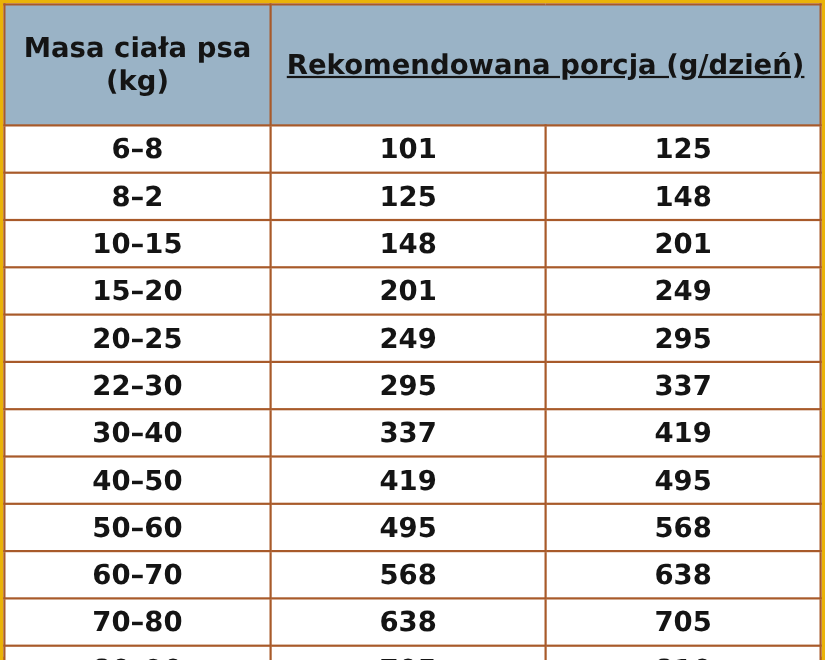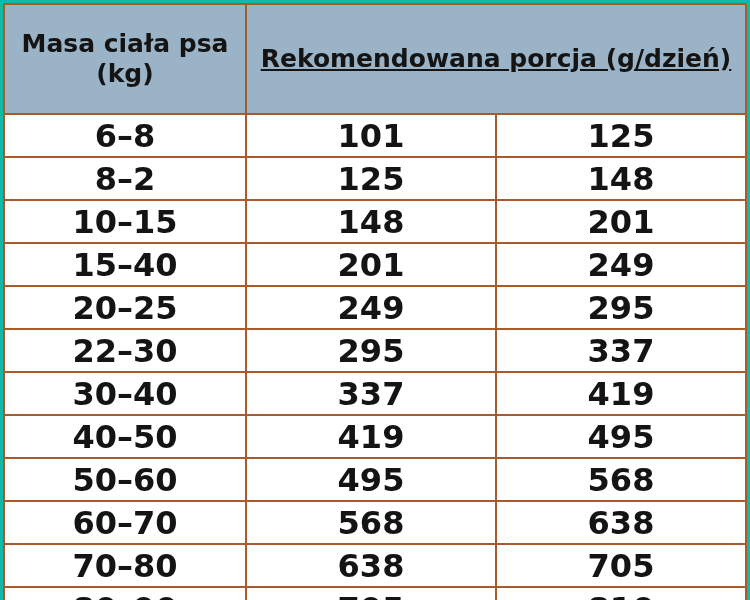--- a/index.html
+++ b/index.html
@@ -10,21 +10,21 @@
     width: 750px;
     height: 600px;
     background: #ffffff;
     font-family: "DejaVu Sans", sans-serif;
     overflow: hidden;
   }
   .table-wrap {
     width: 750px;
     height: 600px;
     box-sizing: border-box;
-    border: 3px solid #14b8a6;
+    border: 3px solid #eab308;
     background: #ffffff;
   }
   table.dosing-table {
     width: 100%;
     height: 100%;
     border-collapse: collapse;
     table-layout: fixed;
   }
   table.dosing-table th,
   table.dosing-table td {
@@ -37,21 +37,21 @@
   table.dosing-table thead th {
     background: #9ab3c6;
     font-size: 25px;
     line-height: 1.22;
     padding: 8px 6px;
     height: 92px;
   }
   thead th.col-weight { width: 228px; }
   thead th.col-portion { width: auto; text-decoration: underline; }
   table.dosing-table tbody td {
-    font-size: 32px;
+    font-size: 25px;
     height: 41px;
     padding: 0 4px;
     background: #ffffff;
   }
   tbody td.weight-cell { width: 228px; }
   tbody td.portion-cell { width: 261px; }
 </style>
 </head>
 <body>
 
@@ -73,21 +73,21 @@
         <td class="weight-cell">8–2</td>
         <td class="portion-cell">125</td>
         <td class="portion-cell">148</td>
       </tr>
       <tr>
         <td class="weight-cell">10–15</td>
         <td class="portion-cell">148</td>
         <td class="portion-cell">201</td>
       </tr>
       <tr>
-        <td class="weight-cell">15–40</td>
+        <td class="weight-cell">15–20</td>
         <td class="portion-cell">201</td>
         <td class="portion-cell">249</td>
       </tr>
       <tr>
         <td class="weight-cell">20–25</td>
         <td class="portion-cell">249</td>
         <td class="portion-cell">295</td>
       </tr>
       <tr>
         <td class="weight-cell">22–30</td>

